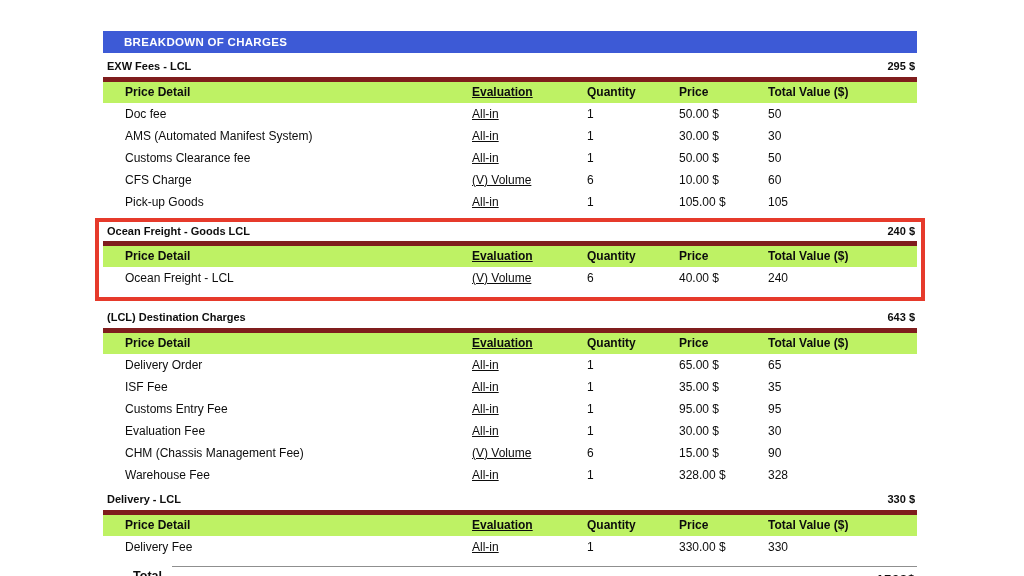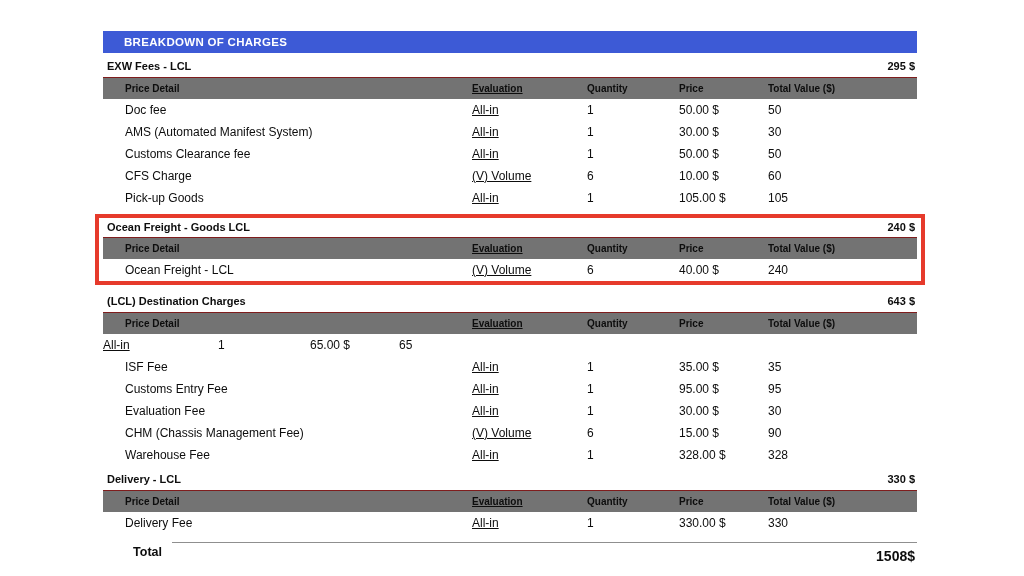--- a/index.html
+++ b/index.html
@@ -36,42 +36,42 @@
     display: flex;
     justify-content: space-between;
     align-items: flex-end;
     padding: 7px 2px 5px 4px;
     font-weight: bold;
     font-size: 11px;
   }
   .section-subtotal { white-space: nowrap; }
   .col-header-row {
     display: flex;
-    background: #737373;
-    border-top: 1px solid #7f1d1d;
+    background: #bef264;
+    border-top: 5px solid #7f1d1d;
     height: 21px;
     line-height: 21px;
     font-weight: bold;
-    font-size: 10px;
+    font-size: 12px;
   }
   .data-row {
     display: flex;
     height: 22px;
     line-height: 22px;
     font-size: 12px;
   }
   .c1 { width: 369px; padding-left: 22px; box-sizing: border-box; overflow: hidden; white-space: nowrap; }
   .c2 { width: 115px; white-space: nowrap; text-decoration: underline; }
   .c3 { width: 92px;  white-space: nowrap; }
   .c4 { width: 89px;  white-space: nowrap; }
   .c5 { flex: 1;      white-space: nowrap; }
   .highlight-box {
     border: 4px solid #e63a2b;
     margin: 5px -8px 3px -8px;
-    padding: 0 4px 0 4px;
+    padding: 0 4px 8px 4px;
   }
   .highlight-box .section-title-row {
     padding: 3px 2px 4px 4px;
   }
   .total-row {
     display: flex;
     margin-top: 8px;
     font-weight: bold;
   }
   .total-label {
@@ -176,20 +176,21 @@
       <span class="section-subtotal">643 $</span>
     </div>
     <div class="col-header-row">
       <span class="c1">Price Detail</span>
       <span class="c2">Evaluation</span>
       <span class="c3">Quantity</span>
       <span class="c4">Price</span>
       <span class="c5">Total Value ($)</span>
     </div>
     <div class="data-row">
+      <span class="c1">Delivery Order</span>
       <span class="c2">All-in</span>
       <span class="c3">1</span>
       <span class="c4">65.00 $</span>
       <span class="c5">65</span>
     </div>
     <div class="data-row">
       <span class="c1">ISF Fee</span>
       <span class="c2">All-in</span>
       <span class="c3">1</span>
       <span class="c4">35.00 $</span>

